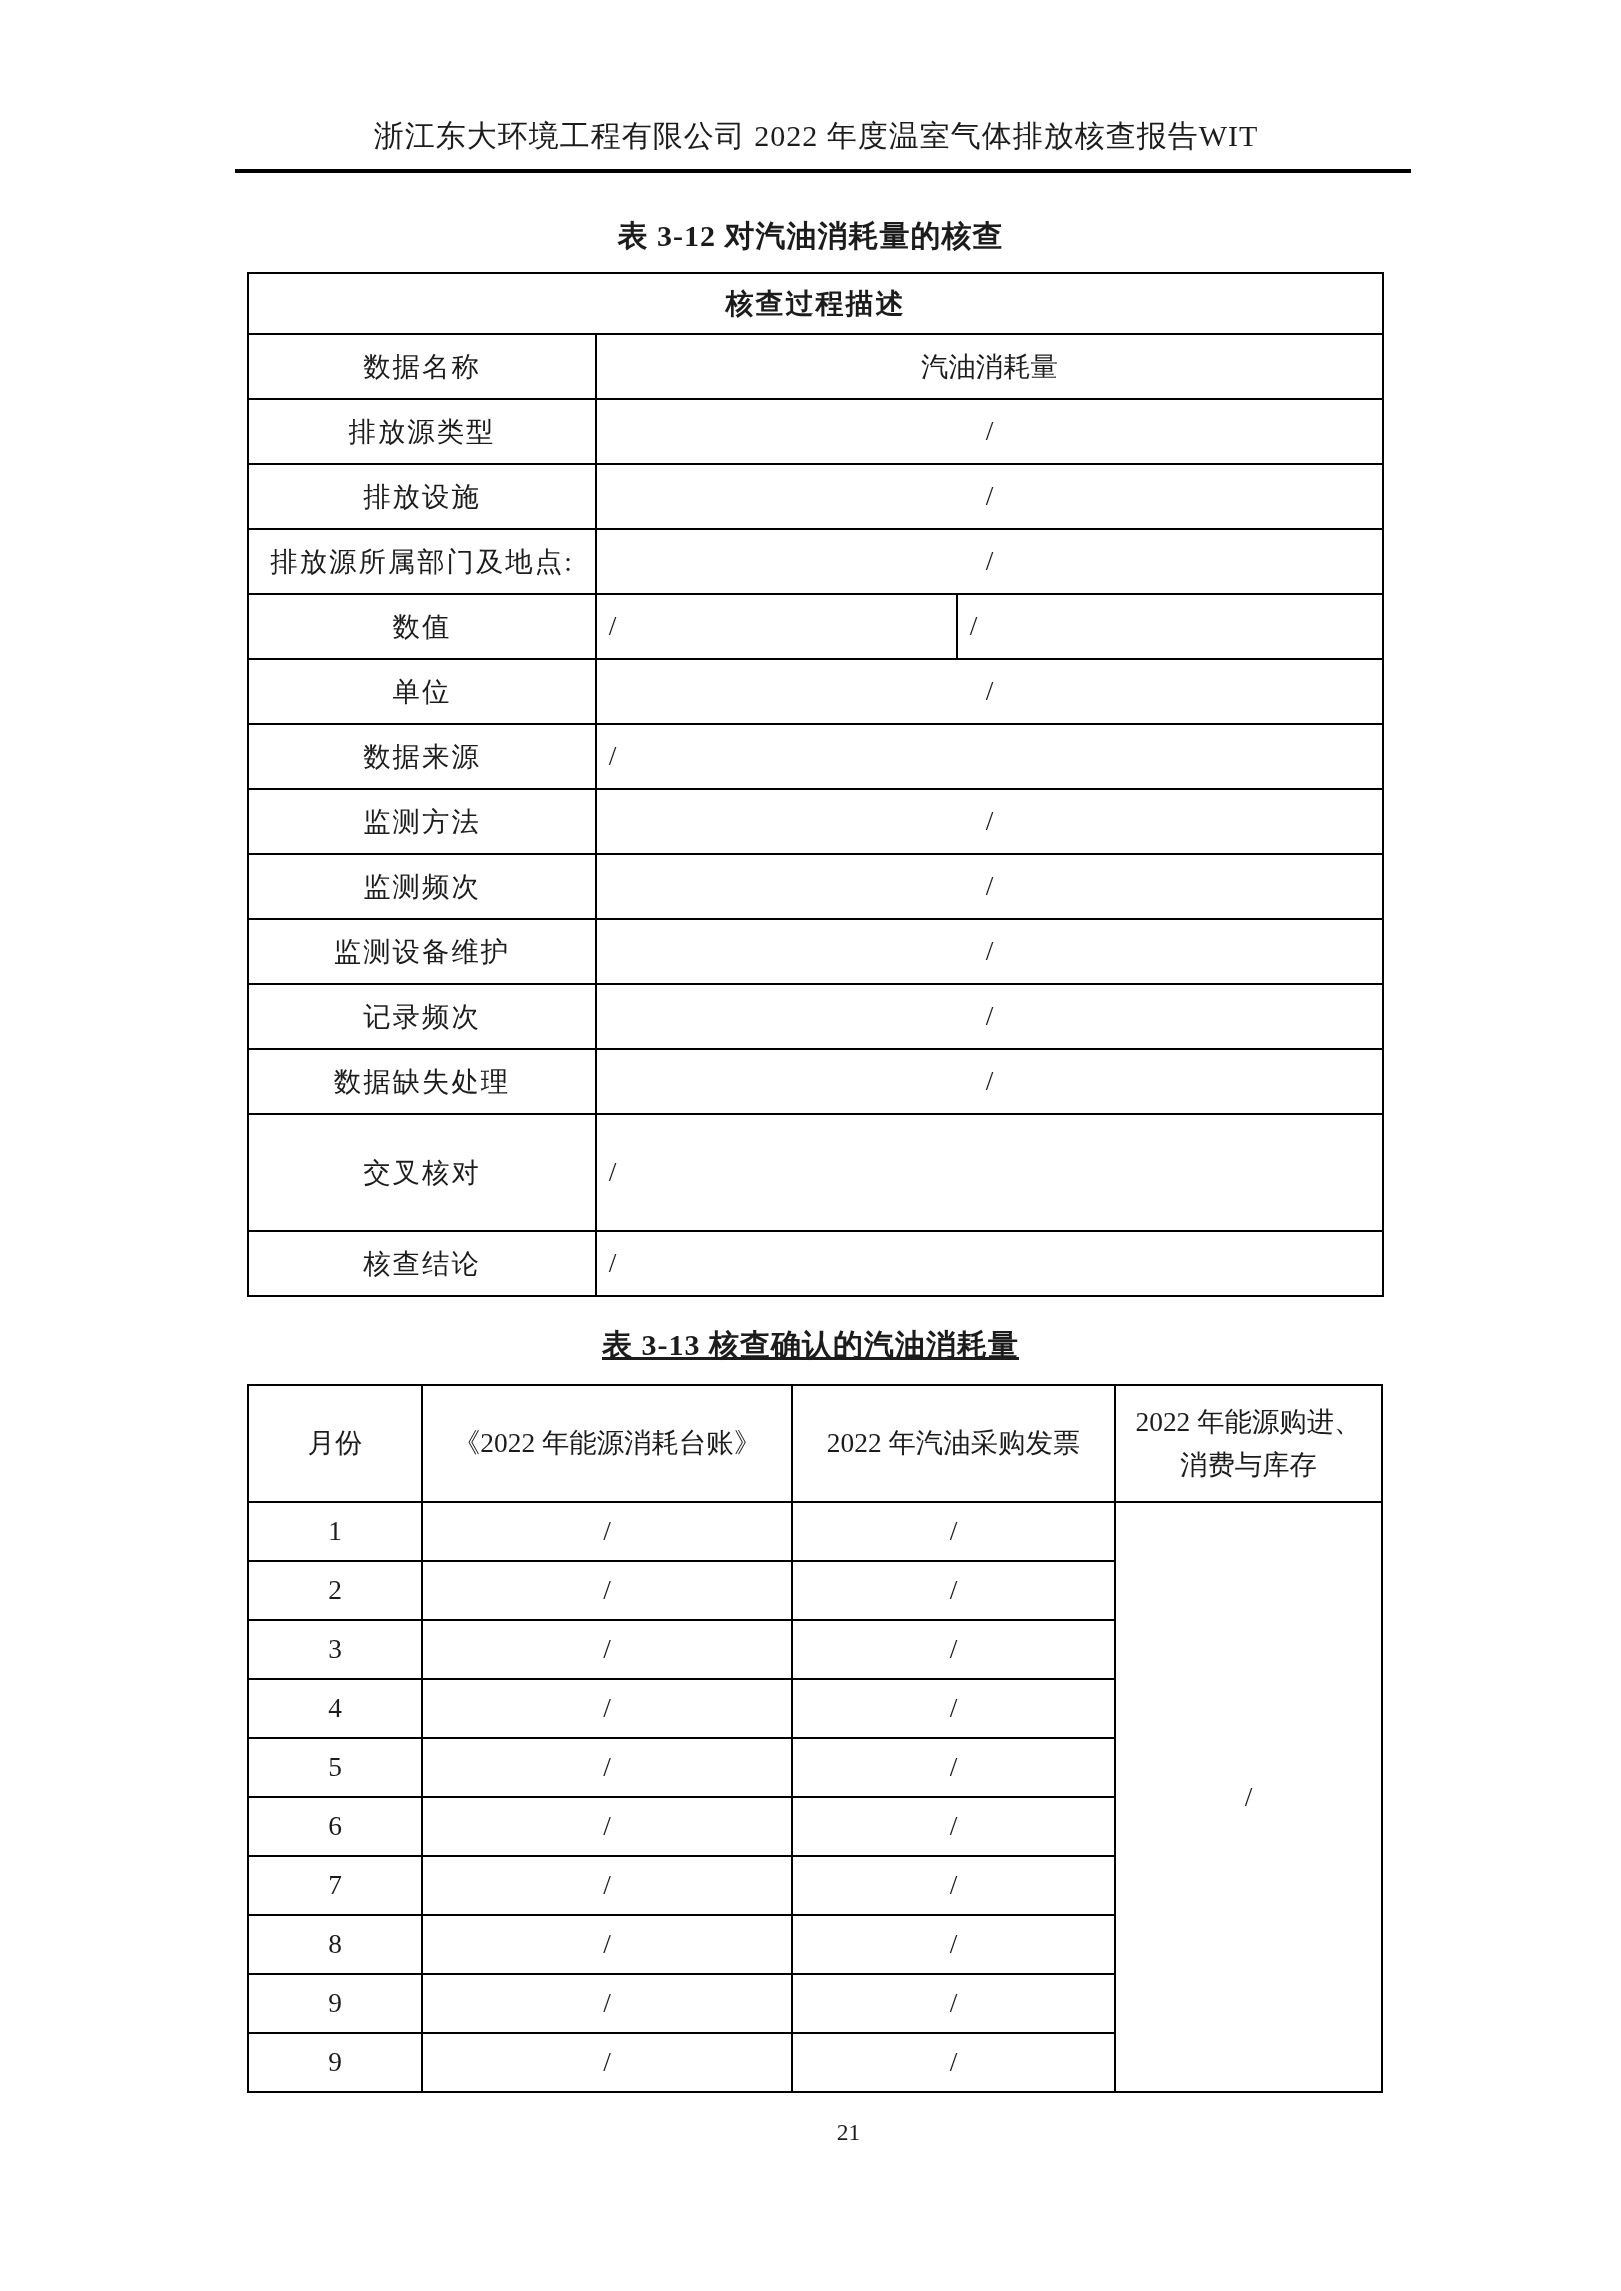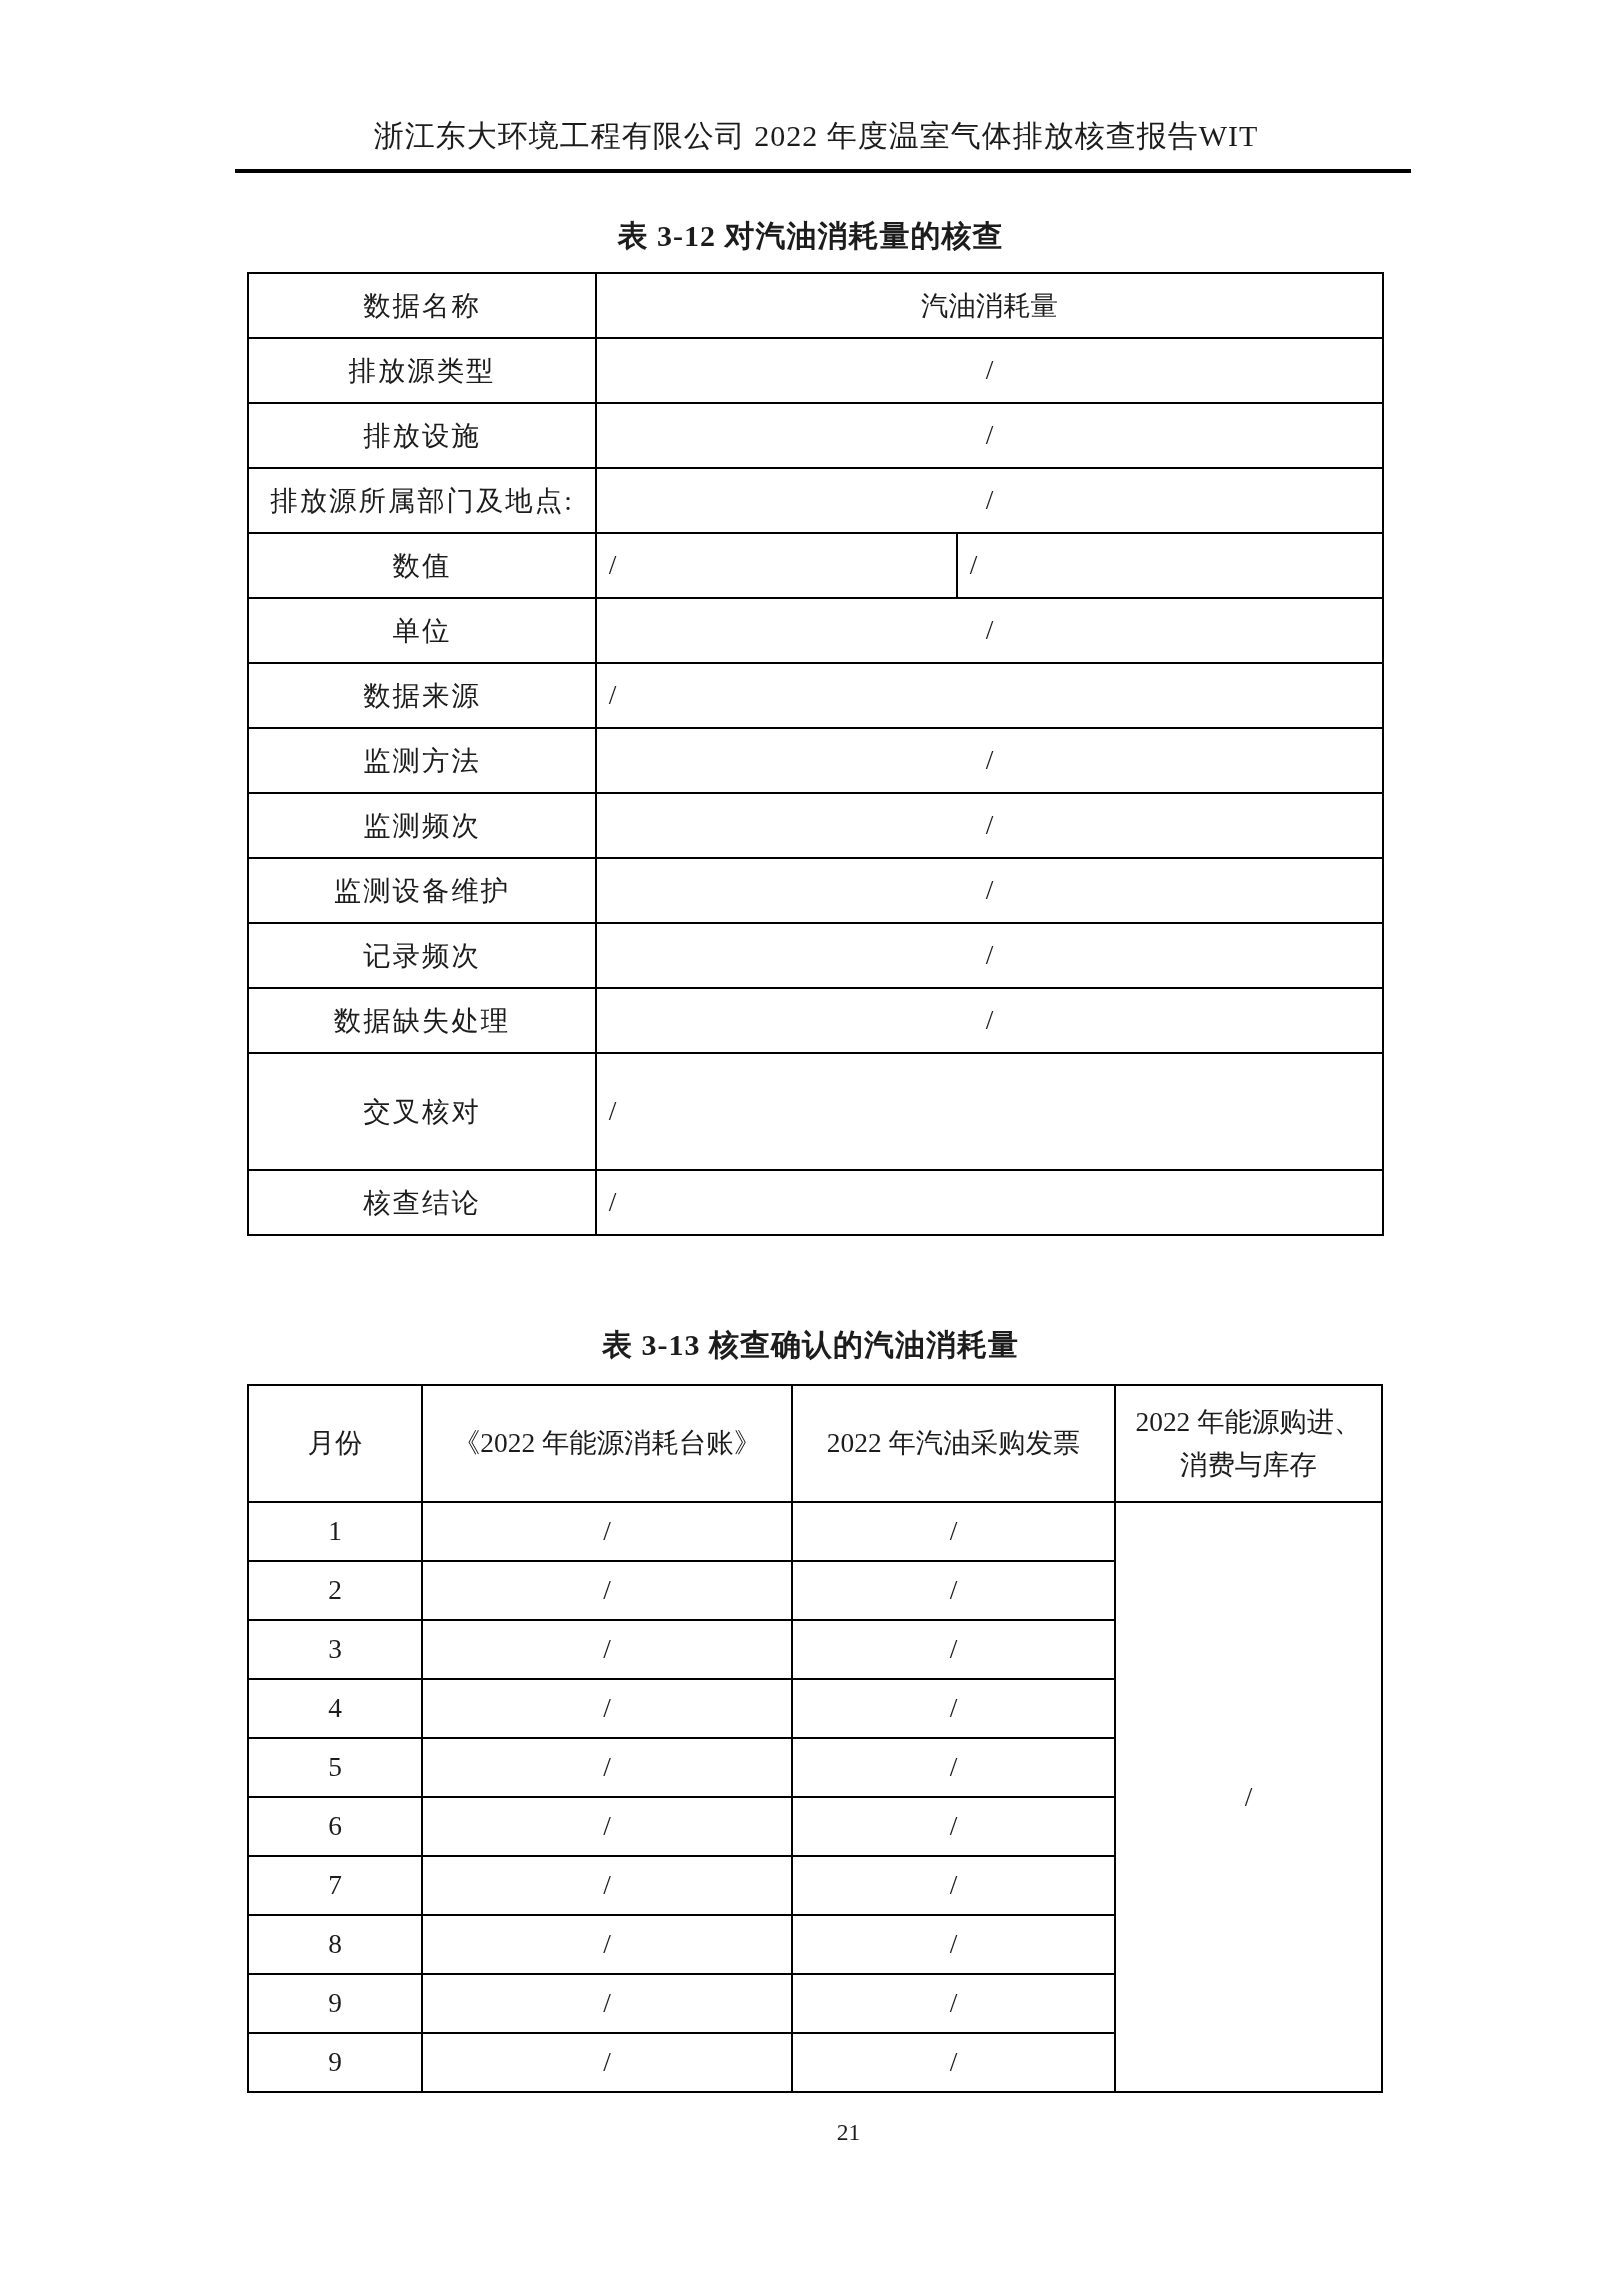--- a/index.html
+++ b/index.html
@@ -17,21 +17,21 @@
   }
   .header-rule {
     position: absolute; top: 169px; left: 235px; width: 1176px; height: 3.9px;
     background: #000;
   }
   .table-title {
     position: absolute; left: 0; width: 100%;
     text-align: center; font-weight: bold; font-size: 30px; letter-spacing: 1px;
   }
   .title-1 { top: 216px; }
-  .title-2 { top: 1325px; }
+  .title-2 { top: 1325px; text-decoration: underline; }
 
   table.tbl {
     position: absolute; left: 247px; width: 1135px;
     border-collapse: collapse; table-layout: fixed;
     background: #fff;
     font-size: 27.4px;
   }
   .tbl1 { top: 272px; }
   .tbl2 { top: 1384px; }
   table.tbl td, table.tbl th {
@@ -73,20 +73,23 @@
 
 <div class="table-title title-1">表 3-12  对汽油消耗量的核查</div>
 
 <table class="tbl tbl1">
   <colgroup>
       <col style="width:348px">
       <col style="width:361px">
       <col style="width:426px">
     </colgroup>
   <tbody>
+      <tr class="row-head">
+    <td colspan="3" class="th-merged">核查过程描述</td>
+  </tr>
   <tr>
     <td class="lbl">数据名称</td>
     <td colspan="2">汽油消耗量</td>
   </tr>
   <tr>
     <td class="lbl">排放源类型</td>
     <td colspan="2">/</td>
   </tr>
   <tr>
     <td class="lbl">排放设施</td>

